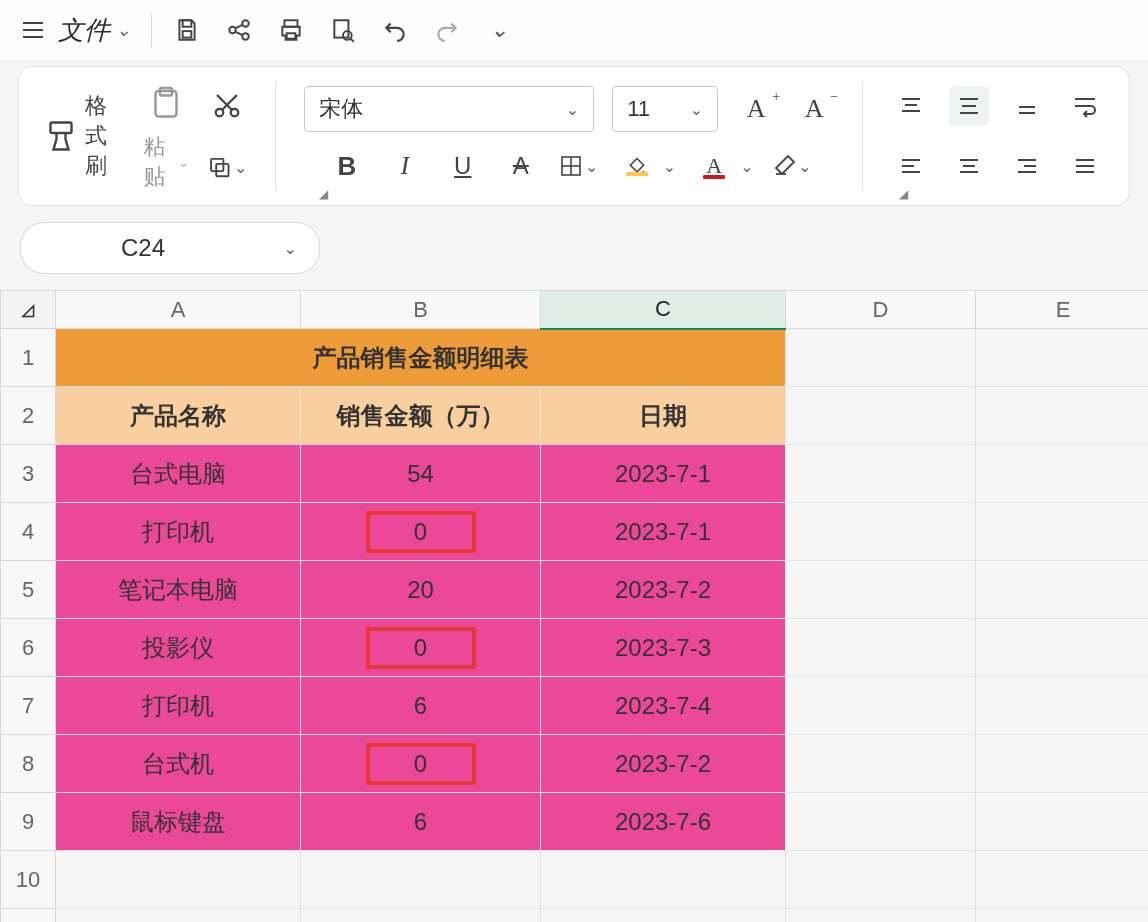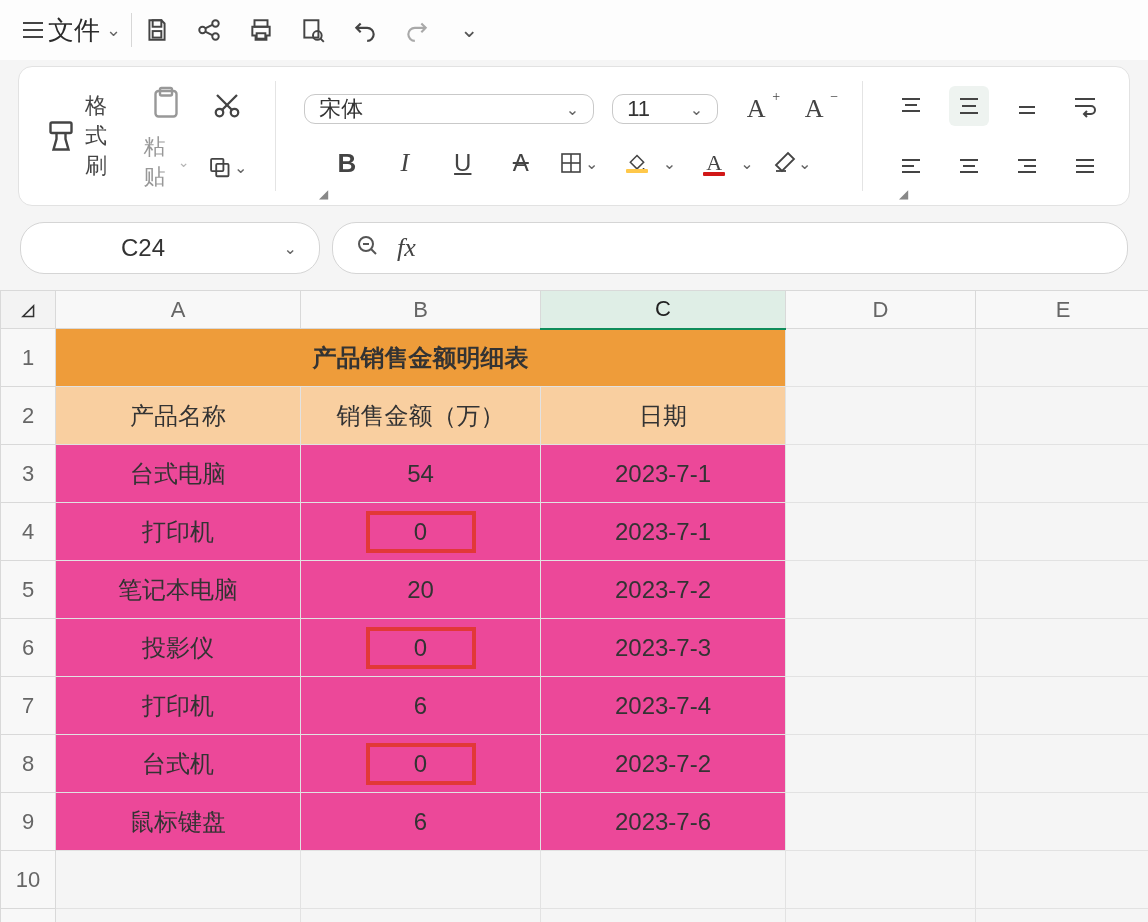--- a/index.html
+++ b/index.html
@@ -1,20 +1,20 @@
 <!DOCTYPE html>
 <html><head>
 <meta charset="utf-8">
 <style>
   * { box-sizing: border-box; margin: 0; padding: 0; }
   html, body { width: 1148px; height: 922px; font-family: "Microsoft YaHei", Arial, sans-serif; background: #f5f5f5; color: #333; }
   
   .menubar {
     display: flex; align-items: center; height: 60px; padding: 0 18px;
-    background: #fdfdfd; 
+    background: #fdfdfd; gap: 10px; font-style: italic;
   }
   .menubar .menu-icon { width: 30px; display:flex; justify-content:center; }
   .file-menu { font-size: 26px; color:#2b2b2b; display:flex; align-items:center; gap:6px; }
   .file-menu .caret { font-size:18px; color:#666; }
   .vdiv { width:1px; height:34px; background:#d7d7d7; margin:0 10px; }
   .qat { display:flex; align-items:center; gap:22px; }
   .qat-btn { width:30px; height:30px; display:flex; align-items:center; justify-content:center; cursor:pointer; }
   .tabs { display:flex; align-items:center; gap:48px; margin-left:50px; }
   .tab { font-size:26px; color:#3a3a3a; position:relative; padding-bottom:6px; cursor:pointer;}
   .tab.active { color:#0f8c5a; font-weight:700; }
@@ -27,21 +27,21 @@
     position:relative;
   }
   .rgroup { display:flex; flex-direction:column; gap:10px; align-items:center; }
   .rgroup-row { display:flex; align-items:center; gap:18px; }
   .rbtn { width:40px; height:40px; display:flex; align-items:center; justify-content:center; cursor:pointer; color:#444; }
   .rbtn-lg { width:46px; height:46px; }
   .rlabel { font-size:22px; color:#444; display:flex; align-items:center; gap:3px;}
   .rlabel .caret { font-size:14px; color:#777; }
   .rdiv { width:1px; height:110px; background:#e4e4e4; }
   .sel-font {
-    height:30px; border:1px solid #c9c9c9; border-radius:11px; display:flex; align-items:center;
+    height:46px; border:1px solid #c9c9c9; border-radius:4px; display:flex; align-items:center;
     padding:0 14px; font-size:22px; color:#333; background:#fff; justify-content:space-between;
   }
   .sel-font.name { width:290px; }
   .sel-font.size { width:106px; }
   .caret-down { font-size:16px; color:#666;}
   .corner-caret { position:absolute; bottom:4px; font-size:12px; color:#888; }
   .font-color-underline { width:22px; height:4px; background:#d11818; border-radius:1px; margin-top:-4px;}
   .fill-color-underline { width:22px; height:4px; background:#ffc84a; border-radius:1px; margin-top:-4px;}
   
   .namebar { display:flex; align-items:center; gap:12px; padding:16px 20px 10px 20px; }
@@ -69,21 +69,21 @@
   }
   .grid td.cell {
     border:1px solid #e2e2e2; height:58px; font-size:24px; text-align:center;
   }
   
   .tbl-title {
     background:#ee9c3a; font-weight:700; font-size:28px; border:1px solid #000;
     text-align:center;
   }
   .tbl-head {
-    background:#f9cfa0; font-weight:400; font-size:26px; border:1px solid #000; text-align:center;
+    background:#f9cfa0; font-weight:700; font-size:26px; border:1px solid #000; text-align:center;
   }
   .tbl-cell {
     border:1px solid #000; font-size:26px; text-align:center; background:#ec4899;
   }
   .red-box {
     display:inline-block; min-width:110px; padding:0 28px;
     border:4px solid #e23838; line-height:34px;
   }
 </style>
 </head>
@@ -315,30 +315,20 @@
           </div>
       </div>
     </div>
   </div>
 </div>
 
 <div class="namebar">
   <div class="namebox">
     <span>C24</span>
     <span class="caret-down">⌄</span>
-  </div>
-  <div class="fx-wrap">
-    <span>
-      <svg width="24" height="24" viewBox="0 0 24 24" fill="none" stroke="#555" stroke-width="2">
-          <circle cx="11" cy="11" r="7"></circle>
-          <line x1="8" y1="11" x2="14" y2="11"></line>
-          <line x1="16" y1="16" x2="21" y2="21"></line>
-        </svg>
-    </span>
-    <span class="fx-label">fx</span>
   </div>
 </div>
 
 <div class="sheet">
   <table class="grid">
     <colgroup>
       <col style="width:55px">
       <col style="width:245px">
       <col style="width:240px">
       <col style="width:245px">

